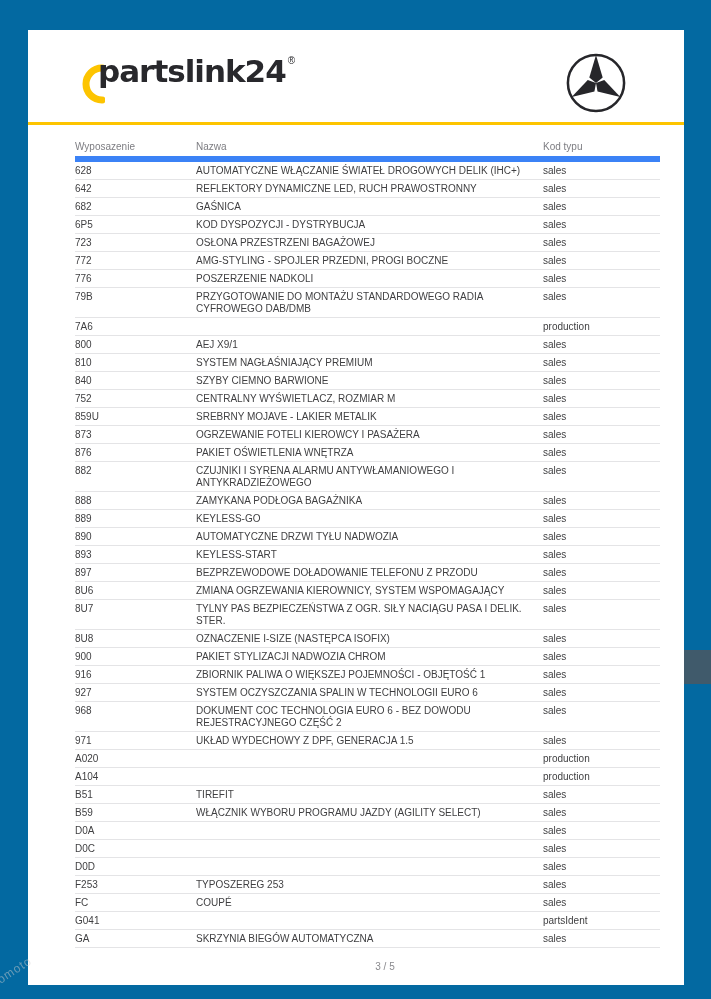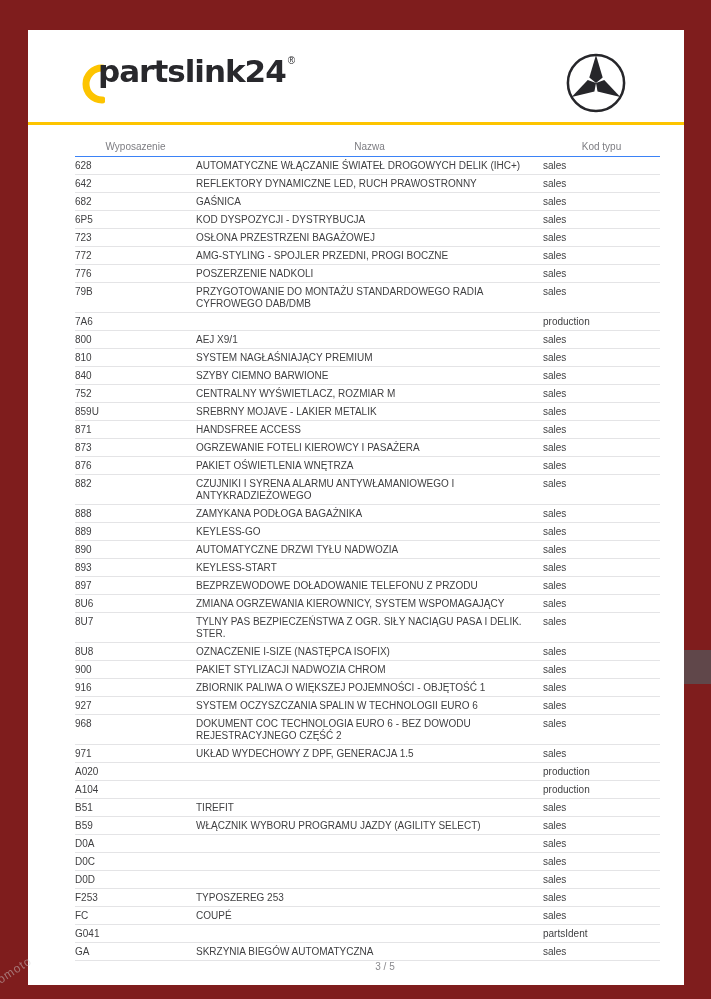--- a/index.html
+++ b/index.html
@@ -1,21 +1,21 @@
 <!DOCTYPE html>
 <html><head>
 <meta charset="utf-8">
 <style>
   html,body{margin:0;padding:0;}
   body{
     width:711px;height:999px;overflow:hidden;
     background:#1d1d1f;
     font-family:"Liberation Sans",sans-serif;
   }
-  .frame{position:relative;width:711px;height:999px;background:#7f1d1d;}
+  .frame{position:relative;width:711px;height:999px;background:#0369a1;}
   .page{
     position:absolute;left:28px;top:30px;width:656px;height:955px;
     background:#ffffff;box-sizing:border-box;
   }
   .page-header{
     height:92px;padding:14px 47px 0 47px;box-sizing:border-box;
     display:flex;align-items:center;justify-content:space-between;
   }
   .logo{display:flex;align-items:flex-start;color:#28282c;}
   .logo .swoosh{margin-right:-7px;margin-top:4px;}
@@ -27,22 +27,22 @@
   .mb-logo{width:62px;height:62px;margin-right:10px;}
   .yellow-rule{height:3px;background:#fdc400;width:100%;}
   .equip-table{
     border-collapse:collapse;table-layout:fixed;
     margin:14px 0 0 47px;width:585px;
   }
   .equip-table col.c-code{width:121px;}
   .equip-table col.c-name{width:347px;}
   .equip-table col.c-type{width:117px;}
   .equip-table th{
-    text-align:center;font-weight:400;color:#7d7d82;font-size:10px;
-    padding:2px 0 4px 0;border-bottom:1px solid #3b82f6;
+    text-align:left;font-weight:400;color:#7d7d82;font-size:10px;
+    padding:2px 0 4px 0;border-bottom:6px solid #3b82f6;
   }
   .equip-table td{
     font-size:10px;color:#3f3f41;line-height:12px;
     padding:2.5px 8px 2.5px 0;border-bottom:1px solid #e4e4e6;
     vertical-align:top;word-wrap:break-word;
   }
   .page-footer{
     position:absolute;left:0;bottom:13px;width:100%;
     text-align:center;font-size:10px;color:#8a8a8e;margin-left:29px;
   }
@@ -165,25 +165,20 @@
             <td>752</td>
             <td>CENTRALNY WYŚWIETLACZ, ROZMIAR M</td>
             <td>sales</td>
           </tr>
           <tr>
             <td>859U</td>
             <td>SREBRNY MOJAVE - LAKIER METALIK</td>
             <td>sales</td>
           </tr>
           <tr>
-            <td>871</td>
-            <td>HANDSFREE ACCESS</td>
-            <td>sales</td>
-          </tr>
-          <tr>
             <td>873</td>
             <td>OGRZEWANIE FOTELI KIEROWCY I PASAŻERA</td>
             <td>sales</td>
           </tr>
           <tr>
             <td>876</td>
             <td>PAKIET OŚWIETLENIA WNĘTRZA</td>
             <td>sales</td>
           </tr>
           <tr>

